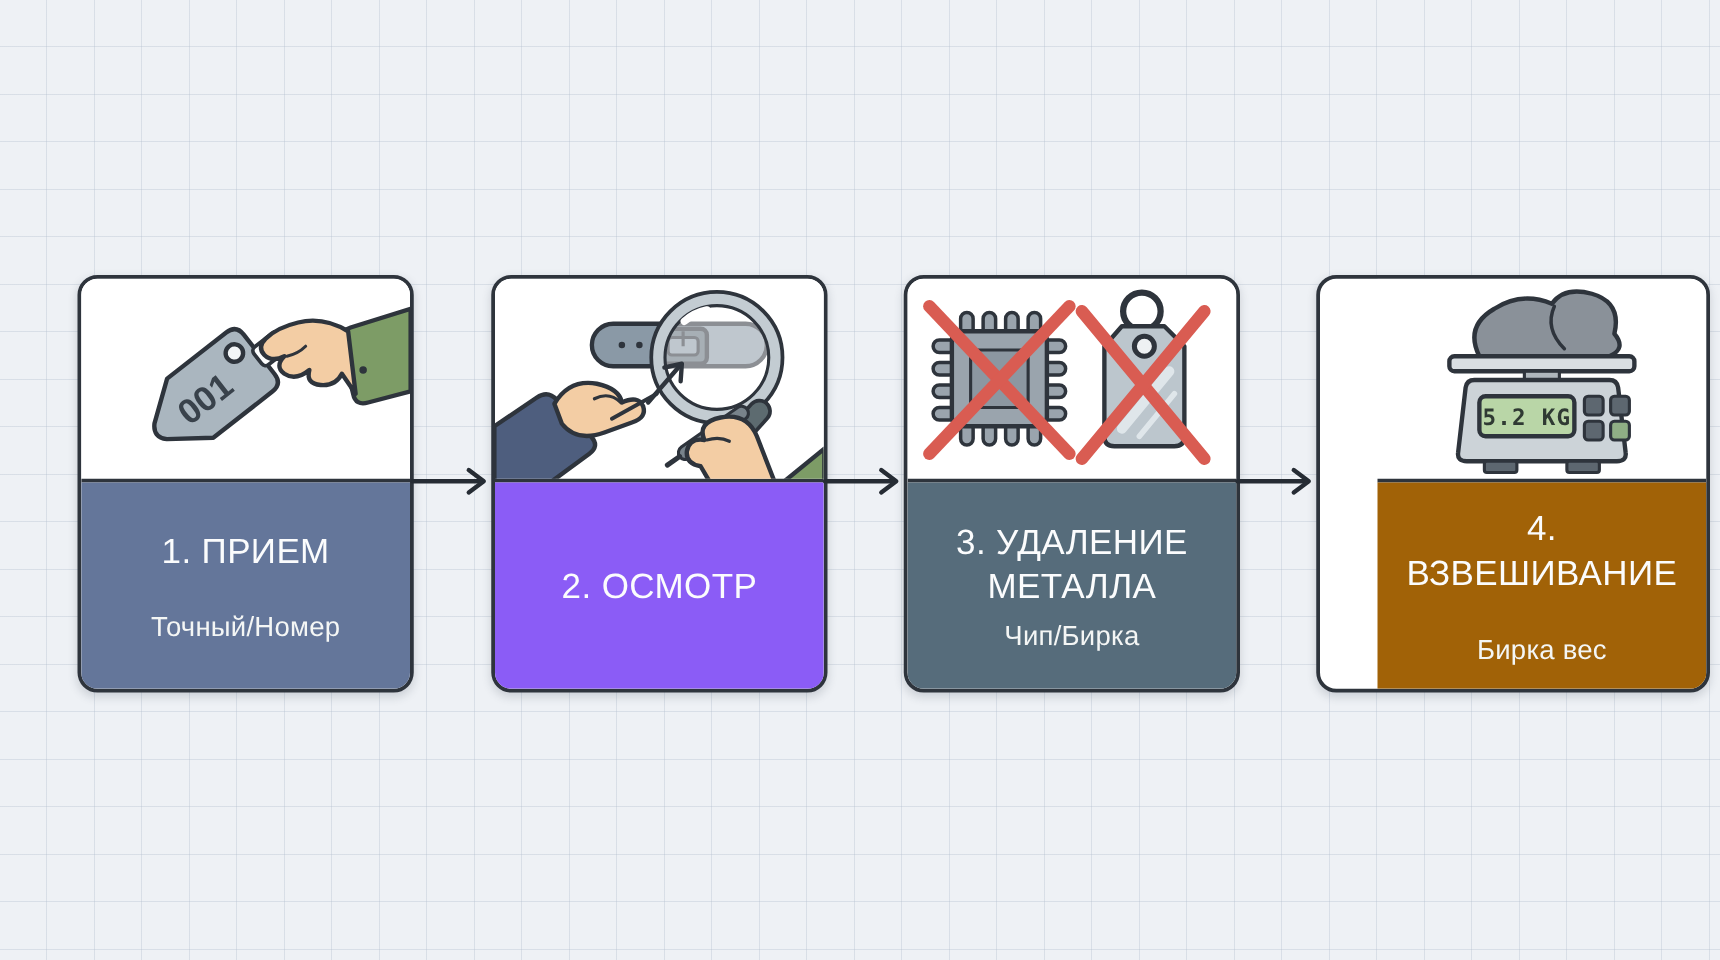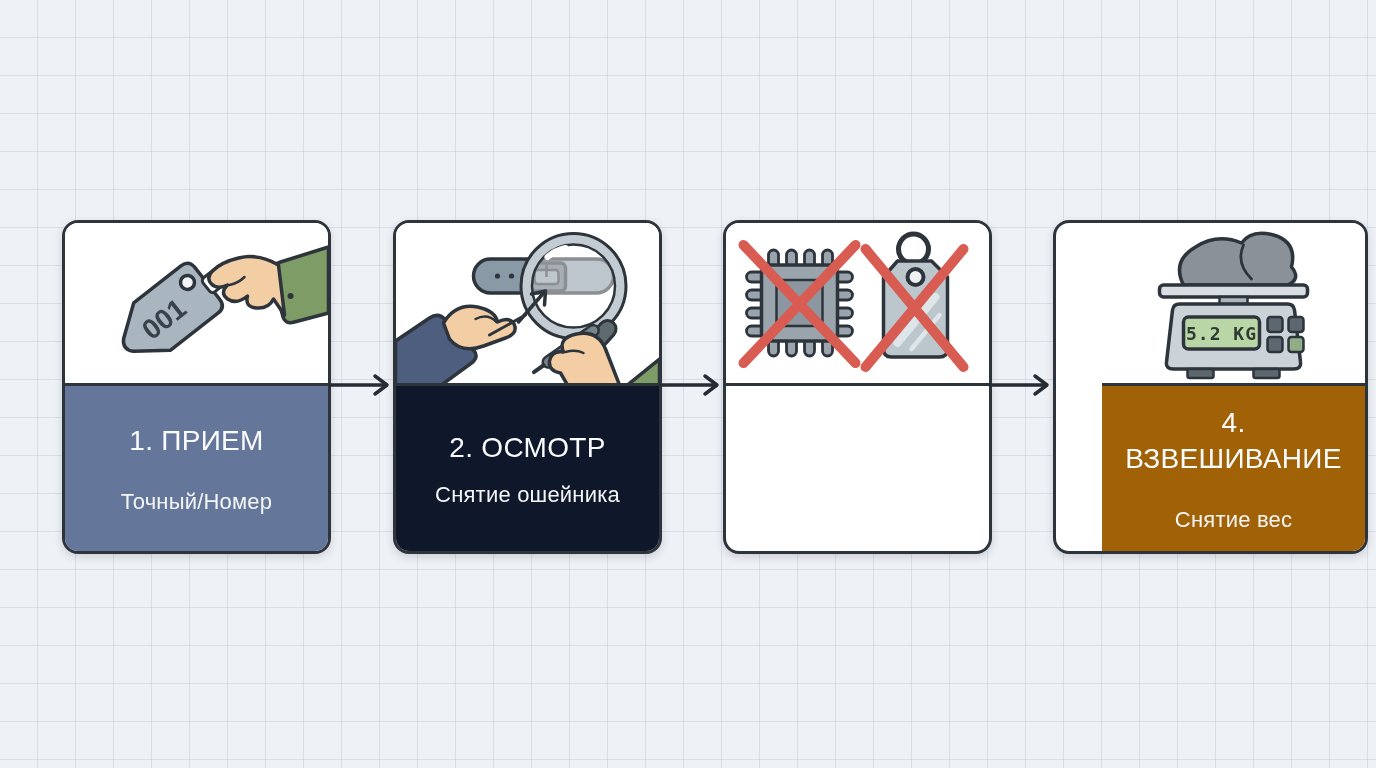--- a/index.html
+++ b/index.html
@@ -131,23 +131,22 @@
           <path d="M 140 121.5 L 128 121.5" stroke="#2e343c" stroke-width="4" stroke-linecap="round"></path>
         </g>
 
         <path d="M 222 162 L 208 126 Q 200 107 179 111 Q 160 115 166 129 Q 154 127 152 138
                  Q 151 148 163 150 L 170 162 Z" fill="#f3cda4" stroke="#2e343c" stroke-width="3.5" stroke-linejoin="round"></path>
         <path d="M 168 129 Q 178 126 186 130" fill="none" stroke="#2e343c" stroke-width="2.5" stroke-linecap="round"></path>
 
         <path d="M 262 136 L 230 162 L 262 162 Z" fill="#7d9c66" stroke="#2e343c" stroke-width="3.5" stroke-linejoin="round"></path>
       </svg>
     </div>
-    <div class="card-label" style="background-color: #0f172a; gap: 16px;">
+    <div class="card-label" style="background-color: #8b5cf6; gap: 16px;">
       <div class="step-title">2. ОСМОТР</div>
-      <div class="step-subtitle">Снятие ошейника</div>
     </div>
   </div>
 
   <div class="arrow arrow-2">
     <svg viewBox="0 0 66 26">
       <line x1="3" y1="13" x2="56" y2="13" stroke="#262c34" stroke-width="3.5" stroke-linecap="round"></line>
       <path d="M 48 4 L 60 13 L 48 22" fill="none" stroke="#262c34" stroke-width="3.5" stroke-linecap="round" stroke-linejoin="round"></path>
     </svg>
   </div>
 
@@ -188,20 +187,24 @@
           <circle cx="0" cy="-32" r="8" fill="#eef1f3" stroke="#2e343c" stroke-width="4"></circle>
           <path d="M -18 34 L 20 -12" stroke="#dfe6ea" stroke-width="8" stroke-linecap="round"></path>
           <path d="M -4 40 L 24 6" stroke="#dfe6ea" stroke-width="4.5" stroke-linecap="round"></path>
           <g>
             <line x1="-50" y1="-60" x2="48" y2="58" stroke="#d95c52" stroke-width="10" stroke-linecap="round"></line>
             <line x1="48" y1="-60" x2="-50" y2="58" stroke="#d95c52" stroke-width="10" stroke-linecap="round"></line>
           </g>
         </g>
       </svg>
     </div>
+    <div class="card-label tight" style="background-color: rgb(86, 108, 123);">
+      <div class="step-title">3. УДАЛЕНИЕ МЕТАЛЛА</div>
+      <div class="step-subtitle">Чип/Бирка</div>
+    </div>
   </div>
 
   <div class="arrow arrow-3">
     <svg viewBox="0 0 66 26">
       <line x1="3" y1="13" x2="56" y2="13" stroke="#262c34" stroke-width="3.5" stroke-linecap="round"></line>
       <path d="M 48 4 L 60 13 L 48 22" fill="none" stroke="#262c34" stroke-width="3.5" stroke-linecap="round" stroke-linejoin="round"></path>
     </svg>
   </div>
 
   <div class="card card-4">
@@ -225,17 +228,17 @@
           <rect x="164" y="114" width="15" height="15" rx="3" fill="#5d6770"></rect>
           <rect x="185" y="114" width="15" height="15" rx="3" fill="#8fae85"></rect>
         </g>
 
         <rect x="84" y="146" width="26" height="9" rx="2" fill="#5d6770" stroke="#2e343c" stroke-width="2.5"></rect>
         <rect x="150" y="146" width="26" height="9" rx="2" fill="#5d6770" stroke="#2e343c" stroke-width="2.5"></rect>
       </svg>
     </div>
     <div class="card-label" style="background-color: #a16207;">
       <div class="step-title">4. ВЗВЕШИВАНИЕ</div>
-      <div class="step-subtitle">Снятие вес</div>
+      <div class="step-subtitle">Бирка вес</div>
     </div>
   </div>
 
 </div>
 
 </body></html>

